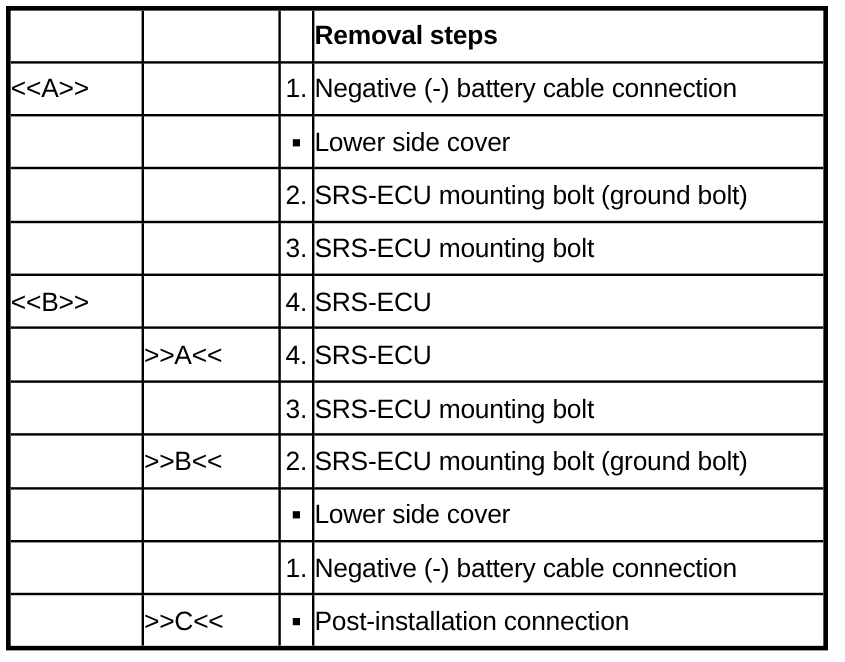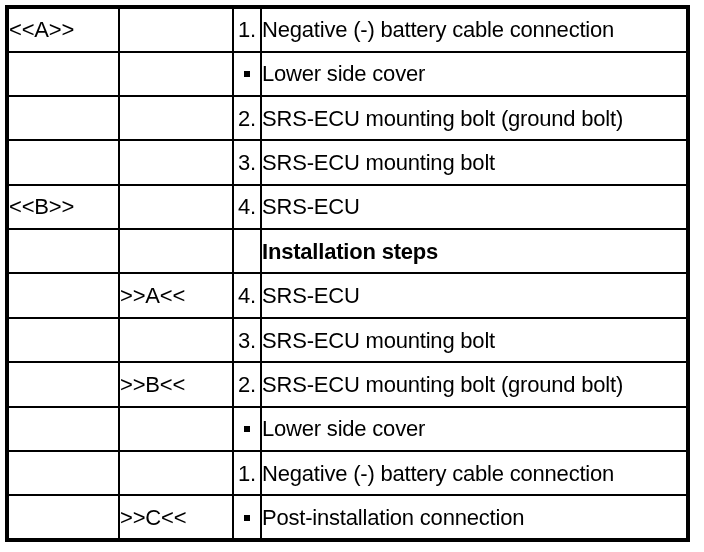--- a/index.html
+++ b/index.html
@@ -104,20 +104,26 @@
   <div id="steps-table-wrap">
     <table id="steps-table">
       <colgroup>
         <col class="c-mark-a">
         <col class="c-mark-b">
         <col class="c-num">
         <col class="c-desc">
       </colgroup>
       <tbody id="steps-tbody">
           <tr>
+            <td class="cell-mark-a empty-cell"></td>
+            <td class="cell-mark-b empty-cell"></td>
+            <td class="cell-num"></td>
+            <td class="cell-desc is-header">Removal steps</td>
+          </tr>
+          <tr>
             <td class="cell-mark-a">&lt;&lt;A&gt;&gt;</td>
             <td class="cell-mark-b empty-cell"></td>
             <td class="cell-num">1.</td>
             <td class="cell-desc">Negative (-) battery cable connection</td>
           </tr>
           <tr>
             <td class="cell-mark-a empty-cell"></td>
             <td class="cell-mark-b empty-cell"></td>
             <td class="cell-num"><span class="bullet-square"></span></td>
             <td class="cell-desc">Lower side cover</td>
@@ -132,26 +138,20 @@
             <td class="cell-mark-a empty-cell"></td>
             <td class="cell-mark-b empty-cell"></td>
             <td class="cell-num">3.</td>
             <td class="cell-desc">SRS-ECU mounting bolt</td>
           </tr>
           <tr>
             <td class="cell-mark-a">&lt;&lt;B&gt;&gt;</td>
             <td class="cell-mark-b empty-cell"></td>
             <td class="cell-num">4.</td>
             <td class="cell-desc">SRS-ECU</td>
-          </tr>
-          <tr>
-            <td class="cell-mark-a empty-cell"></td>
-            <td class="cell-mark-b empty-cell"></td>
-            <td class="cell-num"></td>
-            <td class="cell-desc is-header">Installation steps</td>
           </tr>
           <tr>
             <td class="cell-mark-a empty-cell"></td>
             <td class="cell-mark-b">&gt;&gt;A&lt;&lt;</td>
             <td class="cell-num">4.</td>
             <td class="cell-desc">SRS-ECU</td>
           </tr>
           <tr>
             <td class="cell-mark-a empty-cell"></td>
             <td class="cell-mark-b empty-cell"></td>

